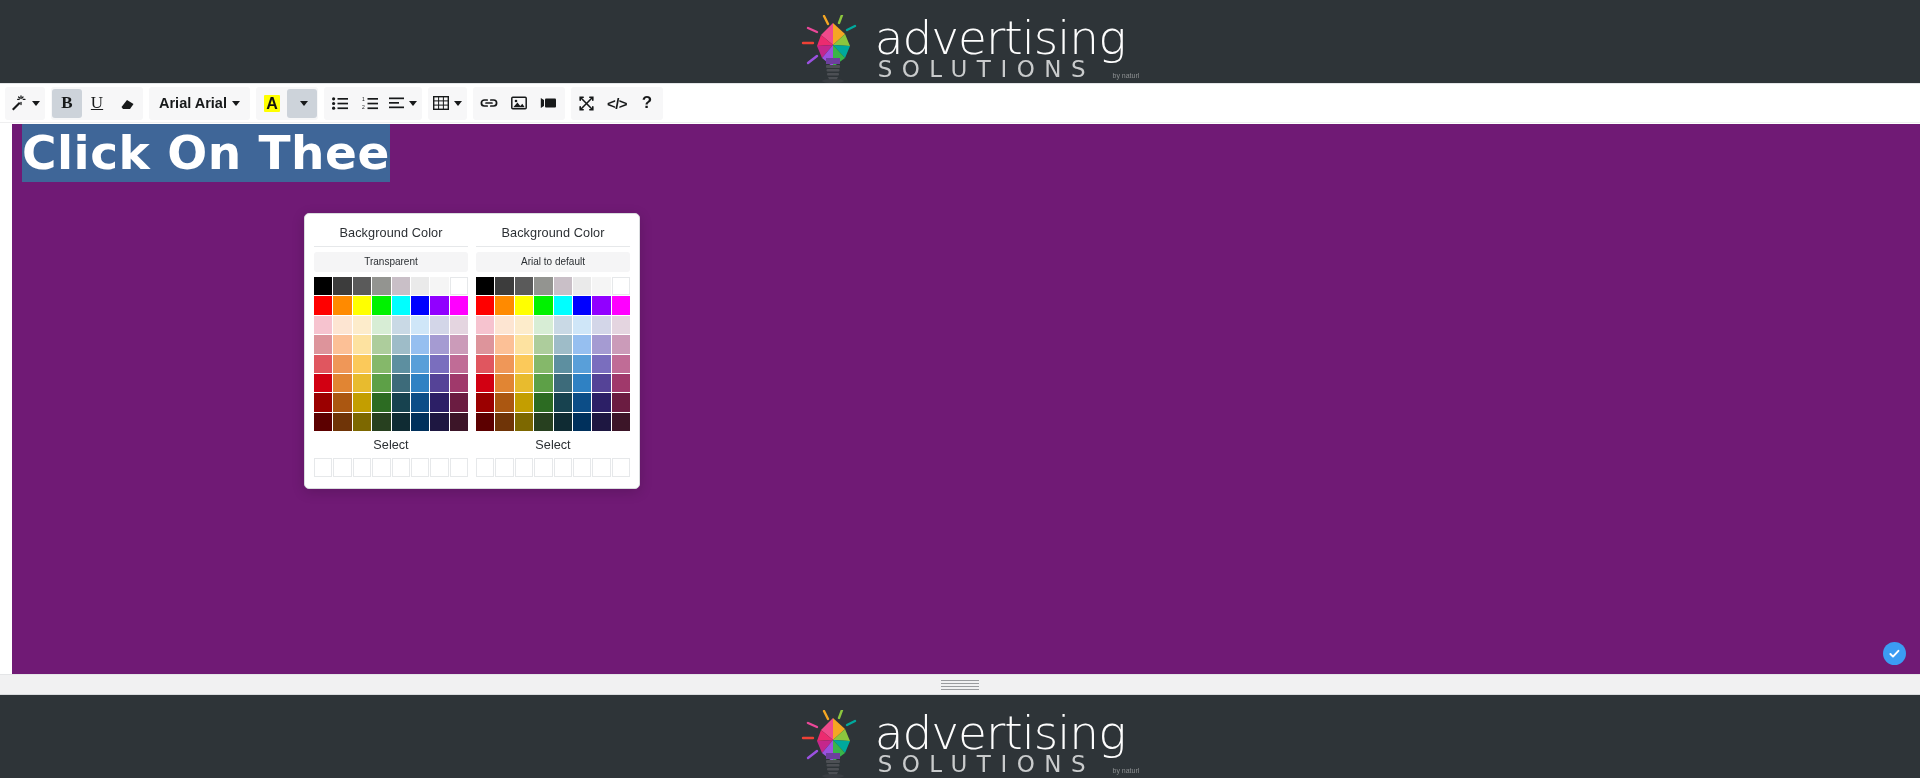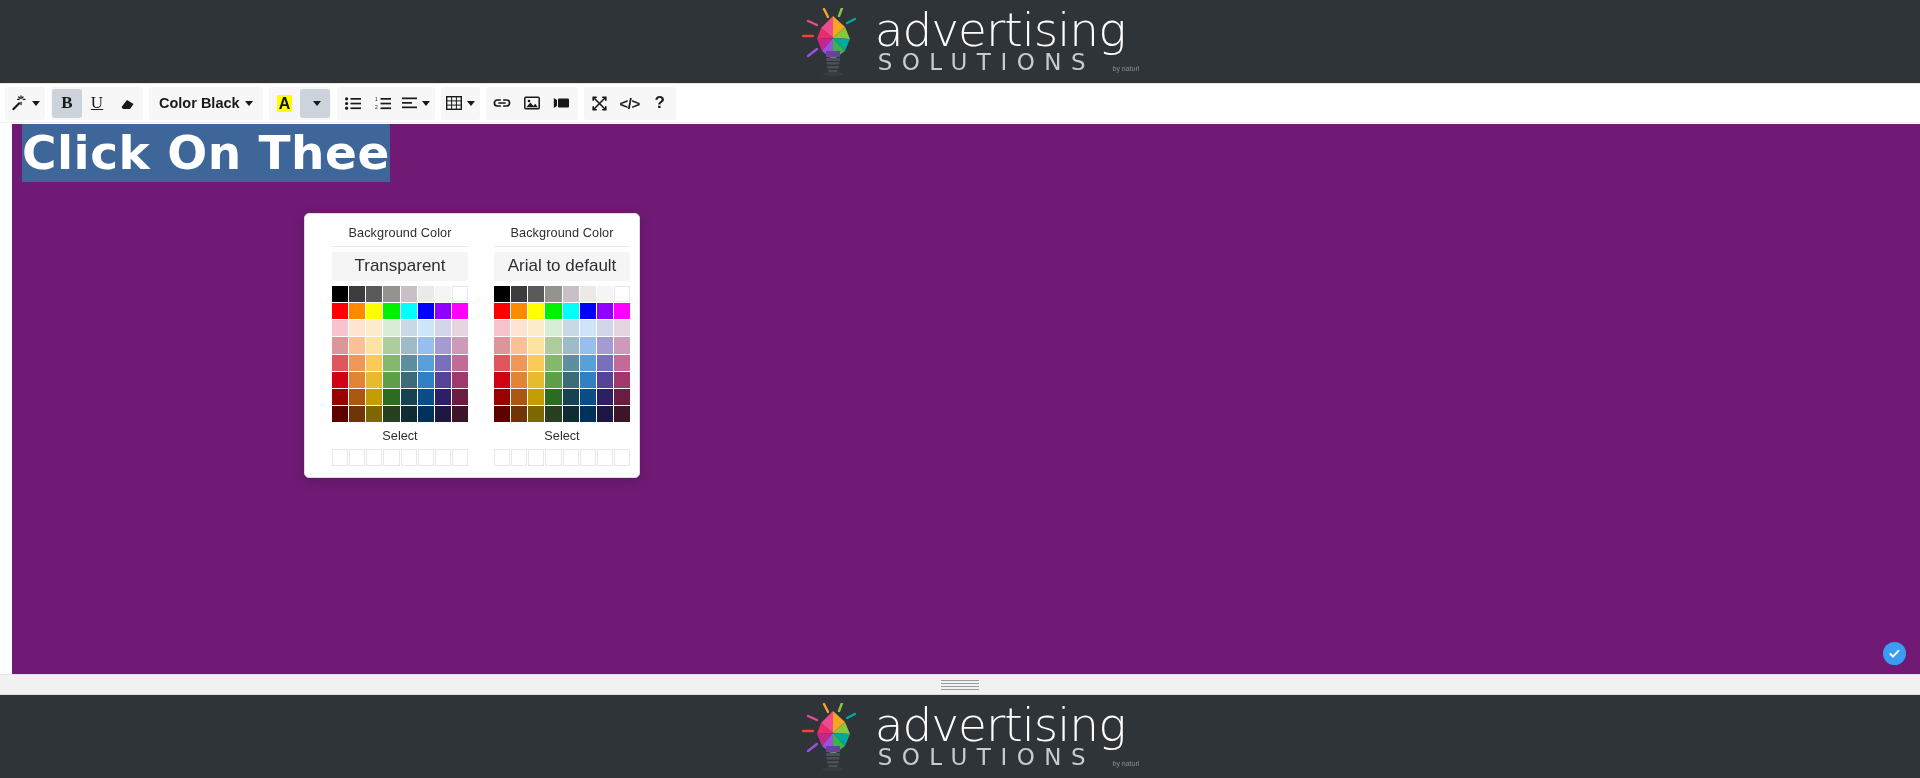--- a/index.html
+++ b/index.html
@@ -10,21 +10,21 @@
     overflow: hidden;
     font-family: "Liberation Sans", sans-serif;
     background: #ffffff;
   }
 
   
   .brandbar {
     background: #2e3438;
     width: 1920px;
     display: flex;
-    align-items: center;
+    align-items: flex-end;
     justify-content: center;
     position: absolute;
     left: 0;
   }
   #header-bar { top: 0; height: 83px; }
   #footer-bar { top: 695px; height: 83px; }
 
   .logo-wrap {
     display: flex;
     align-items: center;
@@ -208,33 +208,33 @@
     width: 336px;
     background: #ffffff;
     border: 1px solid #d9dcde;
     border-radius: 5px;
     box-shadow: 0 3px 13px rgba(0,0,0,0.16);
     padding: 7px 9px 11px 9px;
     z-index: 20;
     display: flex;
     gap: 8px;
   }
-  .cp-col { width: 154px; margin-left: 18px; }
+  .cp-col { width: 154px; }
   .cp-title {
     text-align: center;
     font-size: 12.7px;
     color: #2b2f33;
     padding: 5px 0 6px 0;
     border-bottom: 1px solid #e6e8ea;
     margin-bottom: 5px;
     letter-spacing: 0.1px;
   }
   .cp-action {
     text-align: center;
-    font-size: 17px;
+    font-size: 10px;
     color: #2b2f33;
     background: #f5f5f6;
     border-radius: 3px;
     padding: 4px 0 5px 0;
     margin-bottom: 5px;
     cursor: pointer;
   }
   .cp-grid {
     display: grid;
     grid-template-columns: repeat(8, 1fr);
@@ -341,21 +341,21 @@
       </div>
       <div class="tb-btn">
         <svg class="icon-svg" width="15" height="15" viewBox="0 0 15 15">
           <path d="M1.5 11 L7 4 L13.5 8 L10 13 L3 13 Z" fill="#17191a"></path>
         </svg>
       </div>
     </div>
 
     <div class="tb-group">
       <div class="tb-btn wide">
-        <span>Color Black</span>
+        <span>Arial Arial</span>
         <span class="caret"></span>
       </div>
     </div>
 
     <div class="tb-group">
       <div class="tb-btn">
         <span class="hl-A">A</span>
       </div>
       <div class="tb-btn active">
         <span class="caret"></span>

